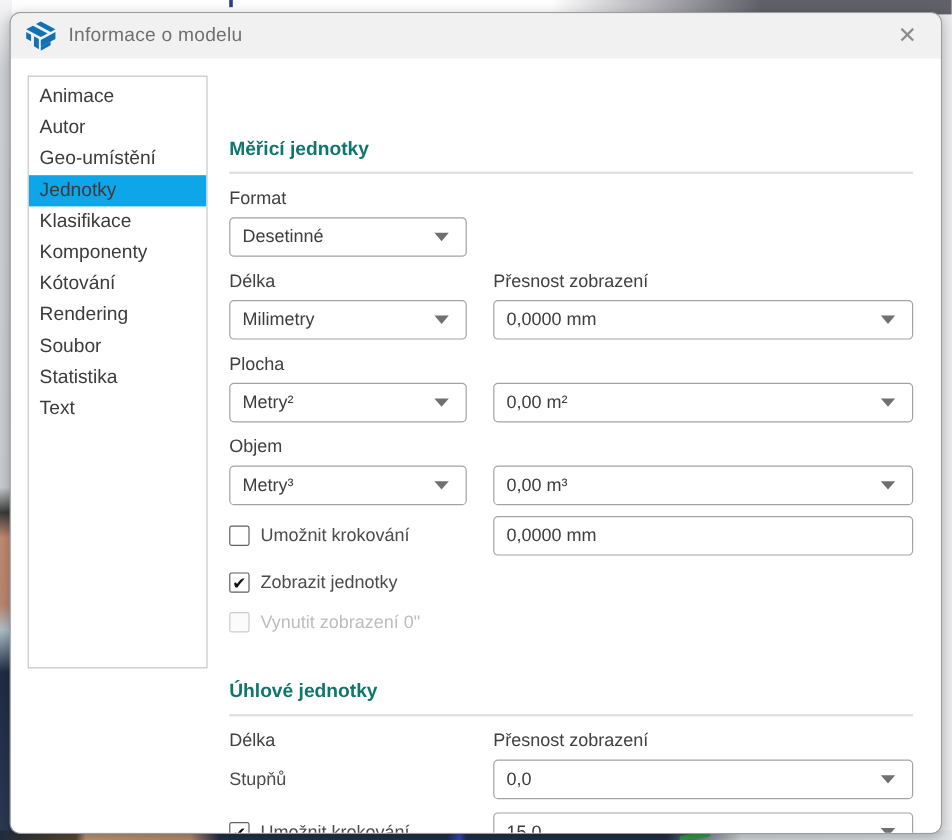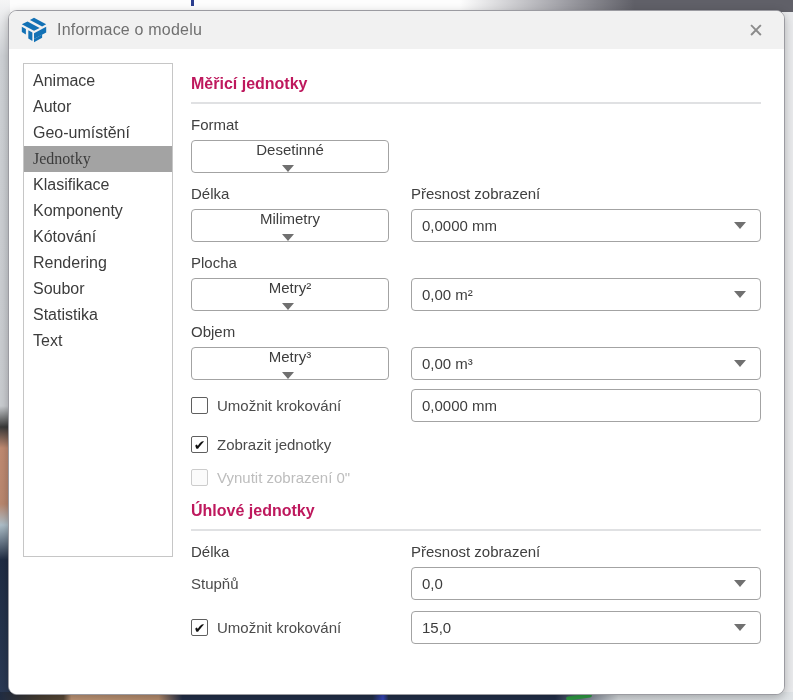--- a/index.html
+++ b/index.html
@@ -81,42 +81,43 @@
     padding-top: 4px;
     overflow: hidden;
   }
   .sidebar .item {
     font-size: 16px; color: #3c3c3c;
     line-height: 26px;
     padding: 0 0 0 9px;
     white-space: nowrap;
     cursor: default;
   }
-  .sidebar .item.selected { background: #a3a3a3; font-family: Liberation Serif, serif; }
+  .sidebar .item.selected { background: #0ea5e9; }
 
   
   .main {
     margin-left: 18px;
     padding-top: 26px;
     width: 570px;
   }
   h2.section {
-    font-size: 16px; font-weight: bold; color: #be185d;
+    font-size: 16px; font-weight: bold; color: #0f766e;
     margin-bottom: 9px;
+    margin-top: 41px;
   }
   .rule { height: 2px; background: #e0e1e3; margin-bottom: 4px; }
 
   .lbl {
     font-size: 15px; color: #404040;
     margin-top: 12px;
   }
   .row { display: flex; gap: 22px; align-items: center; }
   .row.labels { margin-top: 12px; }
   .row.fields { margin-top: 7px; }
-  .col-l { width: 198px; flex-direction: column; }
+  .col-l { width: 198px; }
   .col-r { width: 350px; }
 
   .select, .textbox {
     height: 33px;
     border: 1px solid #a3a3a3;
     border-radius: 4px;
     background: #fff;
     display: flex; align-items: center;
     padding: 0 10px;
     font-size: 15px; color: #3d3d3d;

